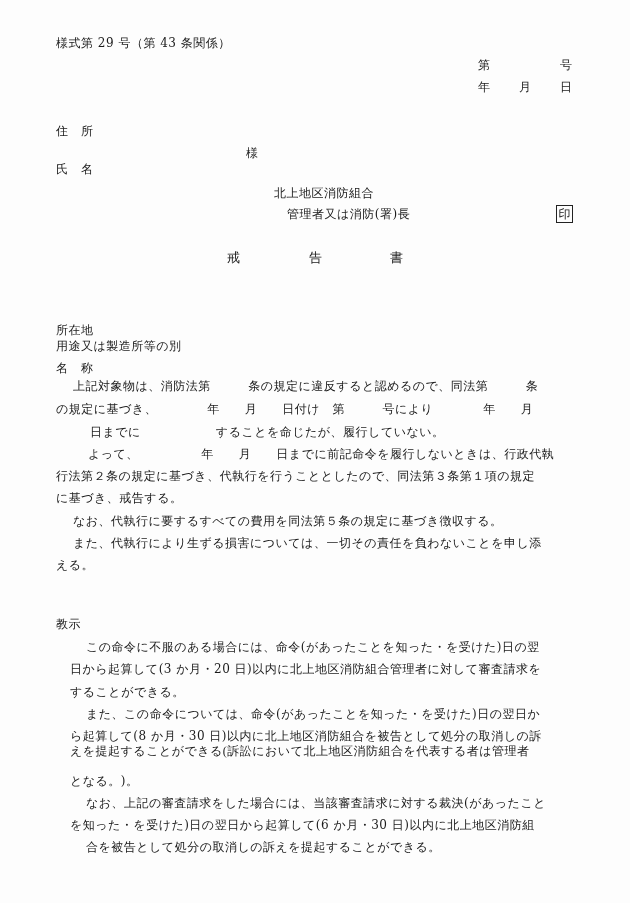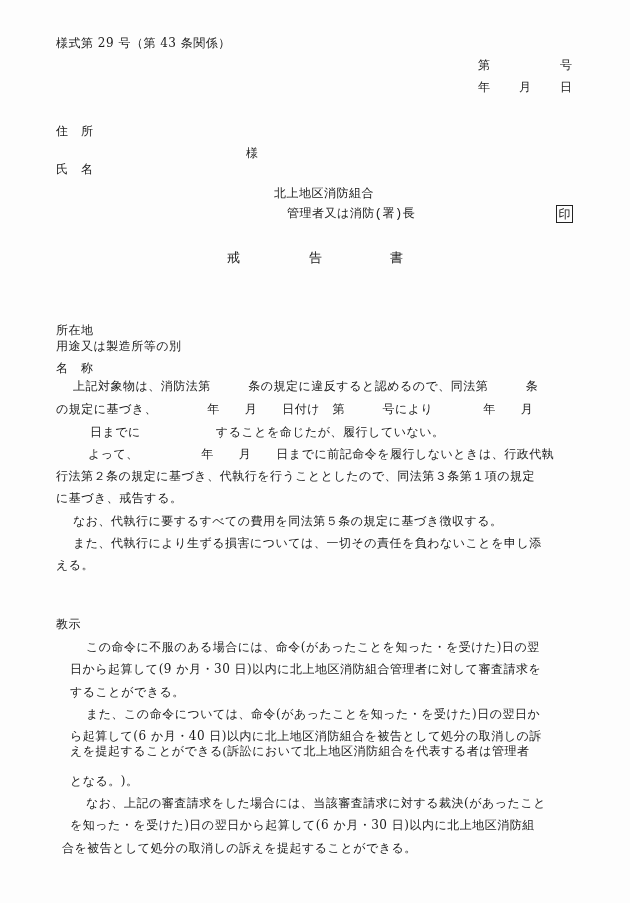--- a/index.html
+++ b/index.html
@@ -19,21 +19,21 @@
   <div class="t" style="left:560px;top:58px;">号</div>
   <div class="t" style="left:478px;top:80px;">年</div>
   <div class="t" style="left:519px;top:80px;">月</div>
   <div class="t" style="left:560px;top:80px;">日</div>
 
   <div class="t" style="left:56px;top:124px;">住　所</div>
   <div class="t" style="left:56px;top:146px;margin-top:16px;">氏　名</div>
   <div class="t" style="left:246px;top:146px;">様</div>
 
   <div class="t" style="left:274px;top:186px;">北上地区消防組合</div>
-  <div class="t" style="left:287px;top:207px;font-family:Liberation Mono, monospace;">管理者又は消防(署)長</div>
+  <div class="t" style="left:287px;top:207px;">管理者又は消防(署)長</div>
   <div class="seal">印</div>
 
   <div class="t" style="left:227px;top:251px;font-size:13px;">戒</div>
   <div class="t" style="left:309px;top:251px;font-size:13px;">告</div>
   <div class="t" style="left:390px;top:251px;font-size:13px;">書</div>
 
   <div class="t" style="left:56px;top:295px;margin-top:28px;">所在地</div>
   <div class="t" style="left:56px;top:317px;margin-top:44px;">名　称</div>
   <div class="t" style="left:56px;top:339px;">用途又は製造所等の別</div>
 
@@ -45,23 +45,23 @@
       <div class="t" style="left: 56px; top: 469px;">行法第２条の規定に基づき、代執行を行うこととしたので、同法第３条第１項の規定</div>
       <div class="t" style="left: 56px; top: 491px;">に基づき、戒告する。</div>
       <div class="t" style="left: 73px; top: 514px;">なお、代執行に要するすべての費用を同法第５条の規定に基づき徴収する。</div>
       <div class="t" style="left: 73px; top: 536px;">また、代執行により生ずる損害については、一切その責任を負わないことを申し添</div>
       <div class="t" style="left: 56px; top: 558px;">える。</div>
     </div>
 
   <div class="t" style="left:56px;top:617px;">教示</div>
   <div id="notice-lines">
       <div class="t" style="left: 86px; top: 640px;">この命令に不服のある場合には、命令(があったことを知った・を受けた)日の翌</div>
-      <div class="t" style="left: 70px; top: 662px;">日から起算して(9 か月・30 日)以内に北上地区消防組合管理者に対して審査請求を</div>
+      <div class="t" style="left: 70px; top: 662px;">日から起算して(3 か月・20 日)以内に北上地区消防組合管理者に対して審査請求を</div>
       <div class="t" style="left: 70px; top: 685px;">することができる。</div>
       <div class="t" style="left: 86px; top: 707px;">また、この命令については、命令(があったことを知った・を受けた)日の翌日か</div>
-      <div class="t" style="left: 70px; top: 729px;">ら起算して(6 か月・40 日)以内に北上地区消防組合を被告として処分の取消しの訴</div>
+      <div class="t" style="left: 70px; top: 729px;">ら起算して(8 か月・30 日)以内に北上地区消防組合を被告として処分の取消しの訴</div>
       <div class="t" style="left: 70px; top: 744px; font-family: Liberation Serif, serif;">えを提起することができる(訴訟において北上地区消防組合を代表する者は管理者</div>
       <div class="t" style="left: 70px; top: 774px;">となる。)。</div>
       <div class="t" style="left: 86px; top: 796px;">なお、上記の審査請求をした場合には、当該審査請求に対する裁決(があったこと</div>
       <div class="t" style="left: 70px; top: 818px;">を知った・を受けた)日の翌日から起算して(6 か月・30 日)以内に北上地区消防組</div>
-      <div class="t" style="left: 62px; top: 841px;">合を被告として処分の取消しの訴えを提起することができる。</div>
+      <div class="t" style="left: 86px; top: 841px; font-family: Liberation Mono, monospace;">合を被告として処分の取消しの訴えを提起することができる。</div>
     </div>
 </div>
 
 </body></html>

